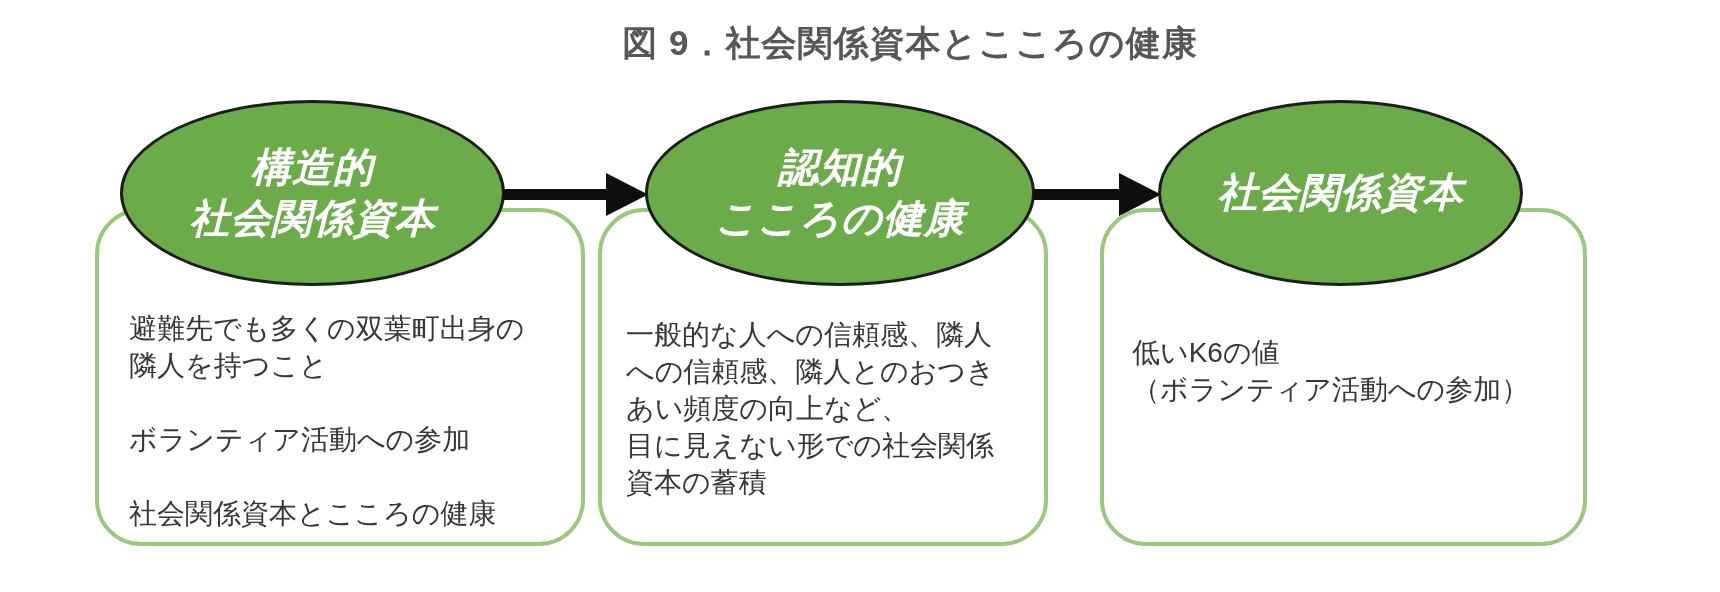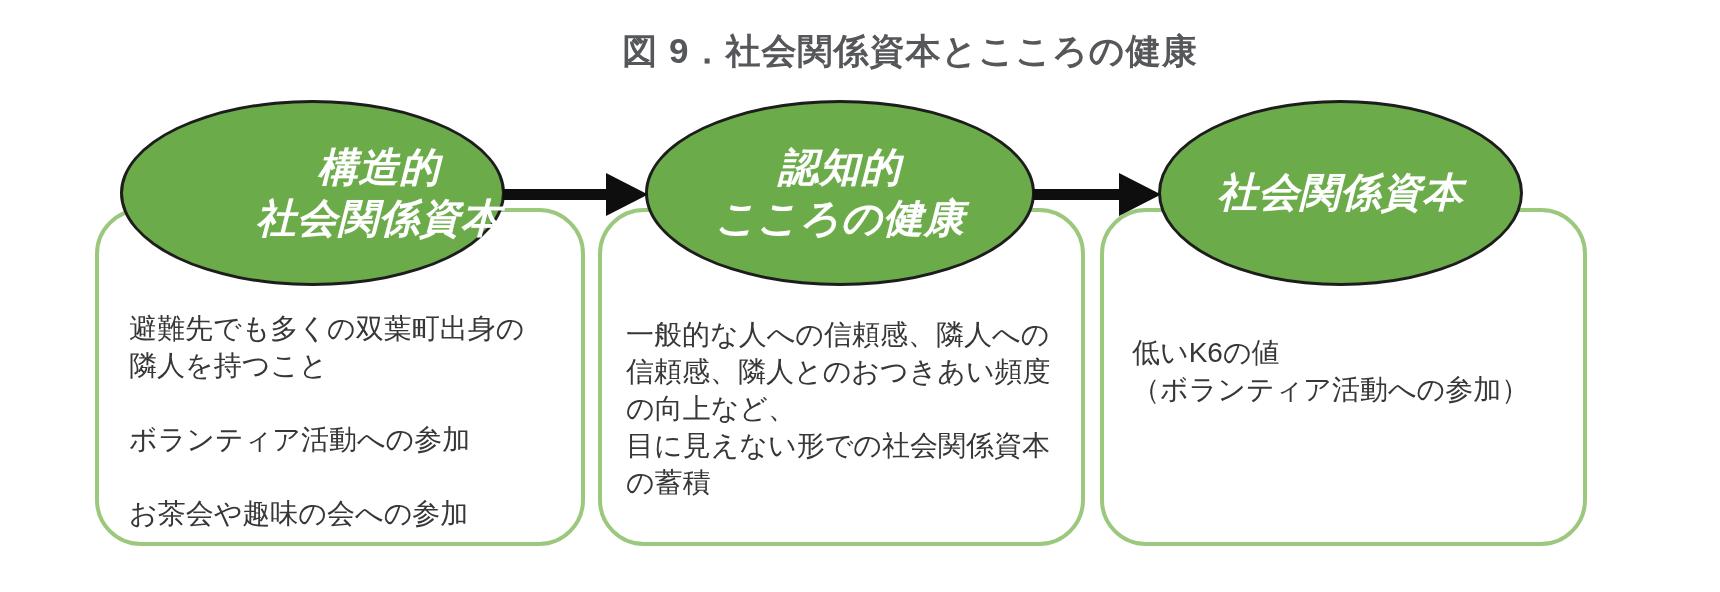--- a/index.html
+++ b/index.html
@@ -10,21 +10,21 @@
   }
   .canvas {
     position: relative;
     width: 1720px;
     height: 592px;
     background: #ffffff;
     overflow: hidden;
   }
   .title {
     position: absolute;
-    top: 28px;
+    top: 20px;
     left: 0;
     width: 100%;
     box-sizing: border-box;
     padding-left: 100px;
     text-align: center;
     font-size: 35px;
     font-weight: bold;
     color: #56575a;
     letter-spacing: 1px;
     white-space: pre-line;
@@ -33,21 +33,21 @@
     position: absolute;
     top: 208px;
     height: 338px;
     box-sizing: border-box;
     border: 4px solid #9cc87e;
     border-radius: 46px;
     background: #ffffff;
     z-index: 1;
   }
   .box.b1 { left: 95px;  width: 490px; }
-  .box.b2 { left: 598px; width: 487px; }
+  .box.b2 { left: 598px; width: 450px; }
   .box.b3 { left: 1100px; width: 487px; }
   .box-text {
     box-sizing: border-box;
     color: #373737;
     font-size: 28px;
     line-height: 37px;
     white-space: pre-line;
   }
   .b1 .box-text { padding: 98px 32px 0 30px; }
   .b2 .box-text { padding: 104px 24px 0 24px; }
@@ -58,21 +58,21 @@
     height: 186px;
     box-sizing: border-box;
     background: #6cab4a;
     border: 3px solid #1d1d1d;
     border-radius: 50%;
     display: flex;
     align-items: center;
     justify-content: center;
     z-index: 2;
   }
-  .ellipse.e1 { left: 120px;  width: 385px; justify-content: flex-end; }
+  .ellipse.e1 { left: 120px;  width: 385px; }
   .ellipse.e2 { left: 645px;  width: 390px; }
   .ellipse.e3 { left: 1158px; width: 365px; }
   .ellipse-label {
     color: #ffffff;
     font-size: 40px;
     font-weight: bold;
     font-style: italic;
     line-height: 1.28;
     text-align: center;
     white-space: pre-line;
@@ -91,21 +91,21 @@
 
 <div class="canvas">
 
   <div class="title">図 9．社会関係資本とこころの健康</div>
 
   <div class="box b1">
     <div class="box-text">避難先でも多くの双葉町出身の隣人を持つこと
 
 ボランティア活動への参加
 
-お茶会や趣味の会への参加</div>
+社会関係資本とこころの健康</div>
   </div>
 
   <div class="box b2">
     <div class="box-text">一般的な人への信頼感、隣人への信頼感、隣人とのおつきあい頻度の向上など、
 目に見えない形での社会関係資本の蓄積</div>
   </div>
 
   <div class="box b3">
     <div class="box-text">低いK6の値
 （ボランティア活動への参加）</div>

